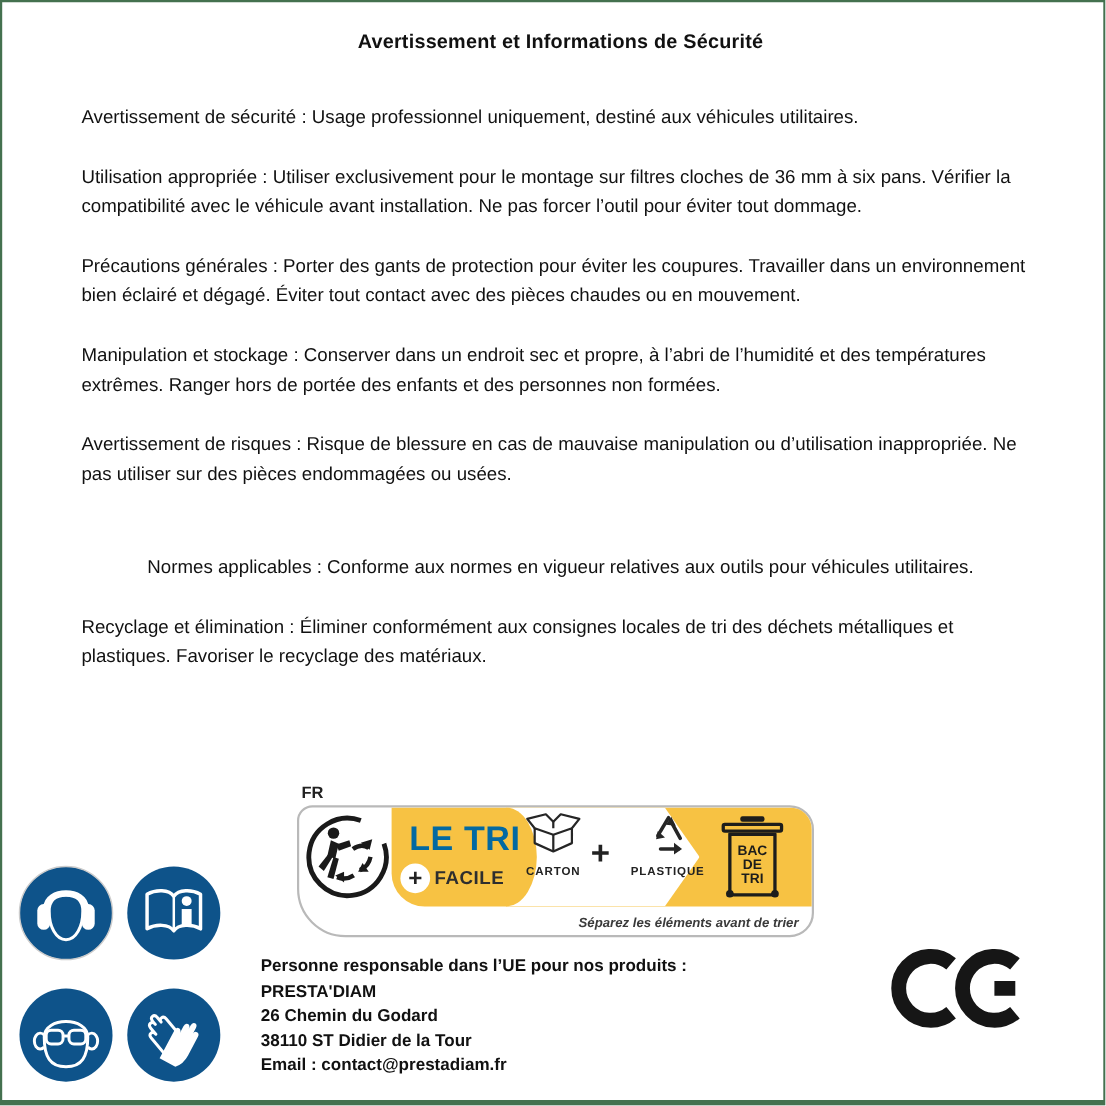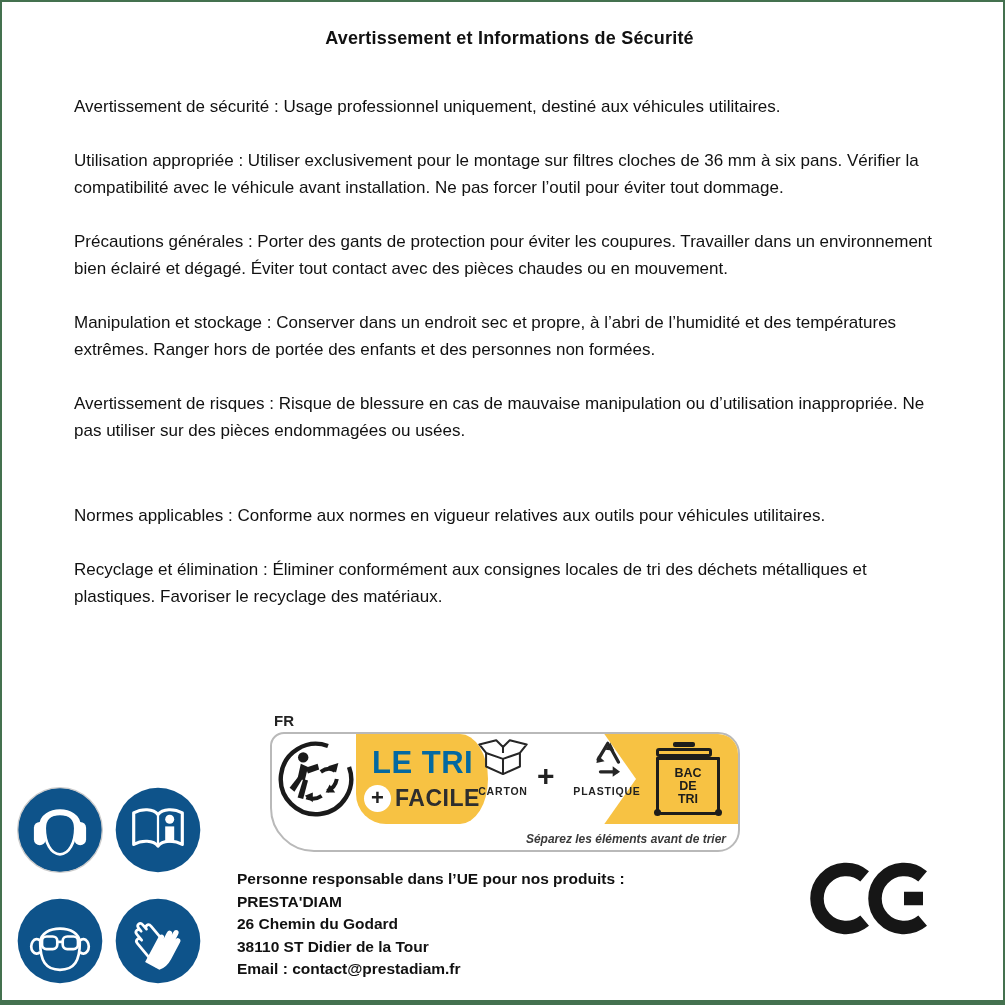--- a/index.html
+++ b/index.html
@@ -17,21 +17,21 @@
   }
   
   .text-block { padding:26px 58px 0 72px; }
   .doc-title {
     font-size:18px; font-weight:bold; text-align:center;
     margin:0 0 44px 0; letter-spacing:0.2px;
   }
   .text-block p {
     font-size:17px; line-height:27px; margin:0 0 27px 0;
   }
-  .big-gap { margin-top:58px !important; }
+  .big-gap { margin-top:58px !important;text-align:center; }
 
   
   .mandatory-icons {
     position:absolute; left:13px; top:783px;
     display:grid; grid-template-columns:92px 92px;
     column-gap:6px; row-gap:21px;
   }
   .mandatory-icons svg { display:block; }
 
   
@@ -49,31 +49,31 @@
   .tri-chevron { position:absolute; left:188px; top:0; width:176px; height:90px;
     background:#fff; clip-path:polygon(0 0, 82% 0, 100% 50%, 82% 100%, 0 100%); }
   .tri-bulge { position:absolute; left:188px; top:0; width:28px; height:90px;
     background:var(--yellow); border-radius:0 28px 28px 0 / 0 45px 45px 0; }
   .triman-wrap { position:absolute; left:4px; top:5px; width:80px; height:80px; }
   .tri-wordmark { position:absolute; left:92px; top:11px; z-index:3; }
   .twm-1 { font-size:31px; font-weight:800; color:#0369a1; letter-spacing:0.5px; margin-left:8px; }
   .twm-2 { display:flex; align-items:center; margin-top:4px; }
   .plus-badge { width:27px; height:27px; border-radius:50%; background:#fff; color:#222;
     font-weight:800; font-size:22px; line-height:26px; text-align:center; }
-  .twm-word { font-size:23px; font-weight:800; color:#2e2e2e; margin-left:4px; letter-spacing:0.5px; }
+  .twm-word { font-size:17px; font-weight:800; color:#2e2e2e; margin-left:4px; letter-spacing:0.5px; }
   .material { position:absolute; top:2px; text-align:center; z-index:3; }
   .material .cap { font-size:10.5px; font-weight:700; letter-spacing:0.8px; color:#222; margin-top:1px; }
   .mat-carton { left:198px; width:66px; }
   .mat-plastique { left:292px; width:86px; }
   .plus-sep { position:absolute; left:265px; top:25px; font-size:30px; font-weight:800; color:#222; z-index:3; }
   .bin { position:absolute; left:384px; top:8px; width:56px; z-index:3; }
   .bin-handle { width:22px; height:5px; background:#1d1d1b; margin:0 auto; border-radius:2px; }
   .bin-lid { width:56px; height:9px; border:3px solid #1d1d1b; border-radius:3px;
     box-sizing:border-box; margin-top:1px; }
-  .bin-body { position:relative; width:64px; height:58px; border:3px solid #1d1d1b;
+  .bin-body { position:relative; width:44px; height:58px; border:3px solid #1d1d1b;
     border-radius:1px 1px 5px 5px; margin:0 auto; box-sizing:border-box;
     display:flex; flex-direction:column; justify-content:center;
     font-weight:800; font-size:12.5px; line-height:13px; color:#1d1d1b; text-align:center; }
   .bin-wheel { position:absolute; bottom:-4px; width:7px; height:7px; background:#1d1d1b; border-radius:50%; }
   .bin-wheel.l { left:-5px; } .bin-wheel.r { right:-5px; }
   .tri-caption { position:absolute; right:12px; bottom:4px; font-size:12px;
     font-style:italic; font-weight:700; color:#3a3a3a; z-index:3;margin-left:23px; }
 
   
   .address { position:absolute; left:235px; top:866px; width:535px; text-align:left;

